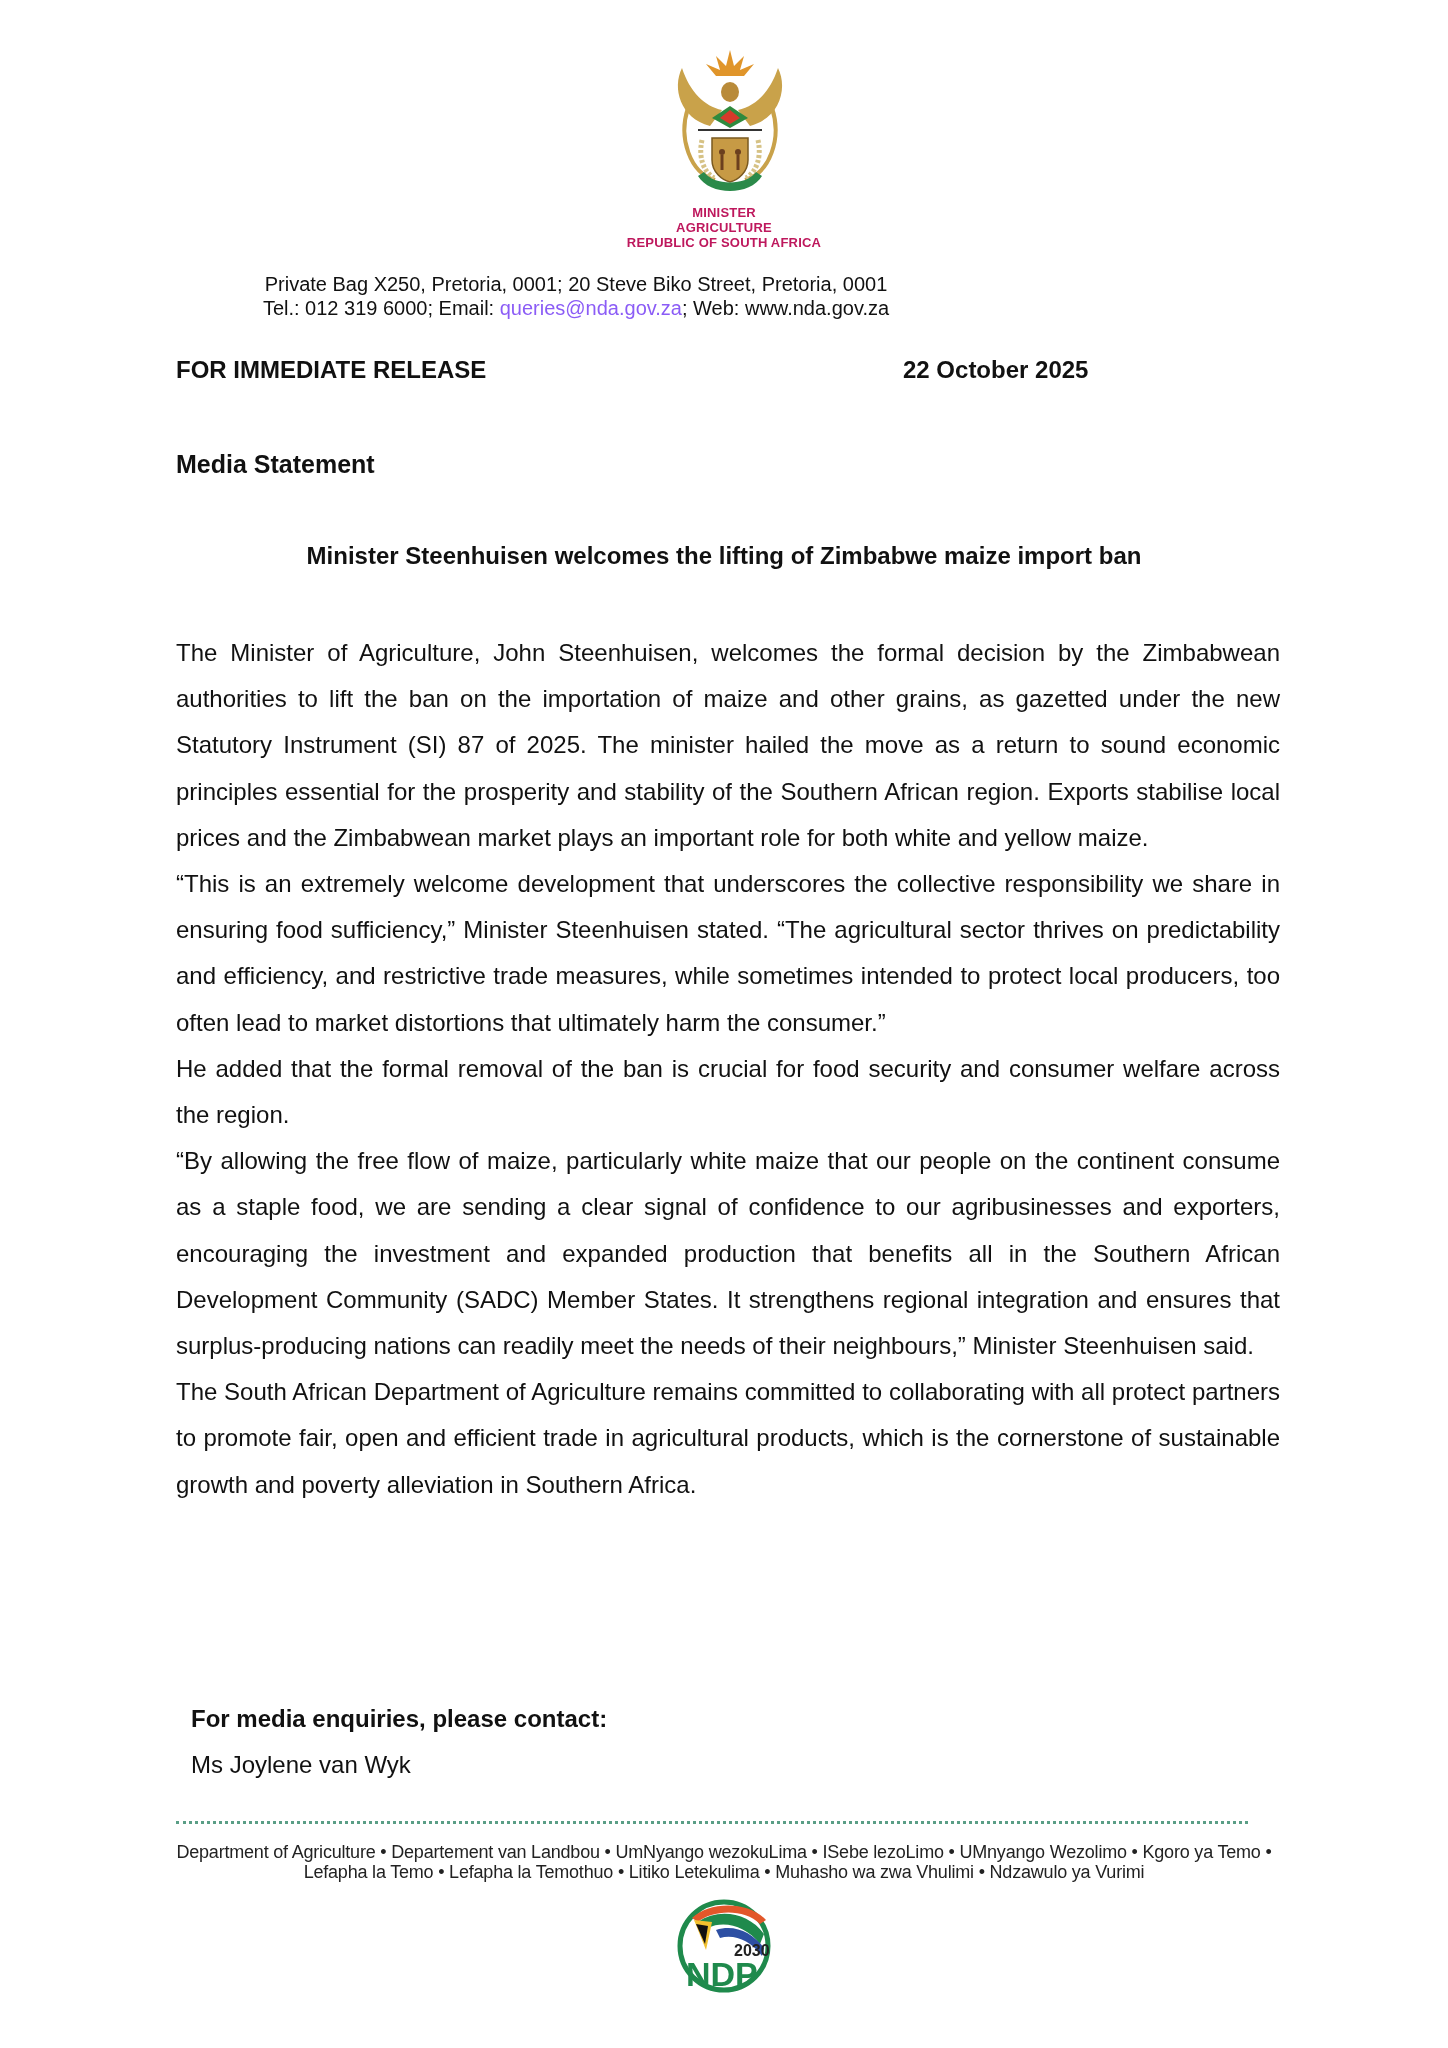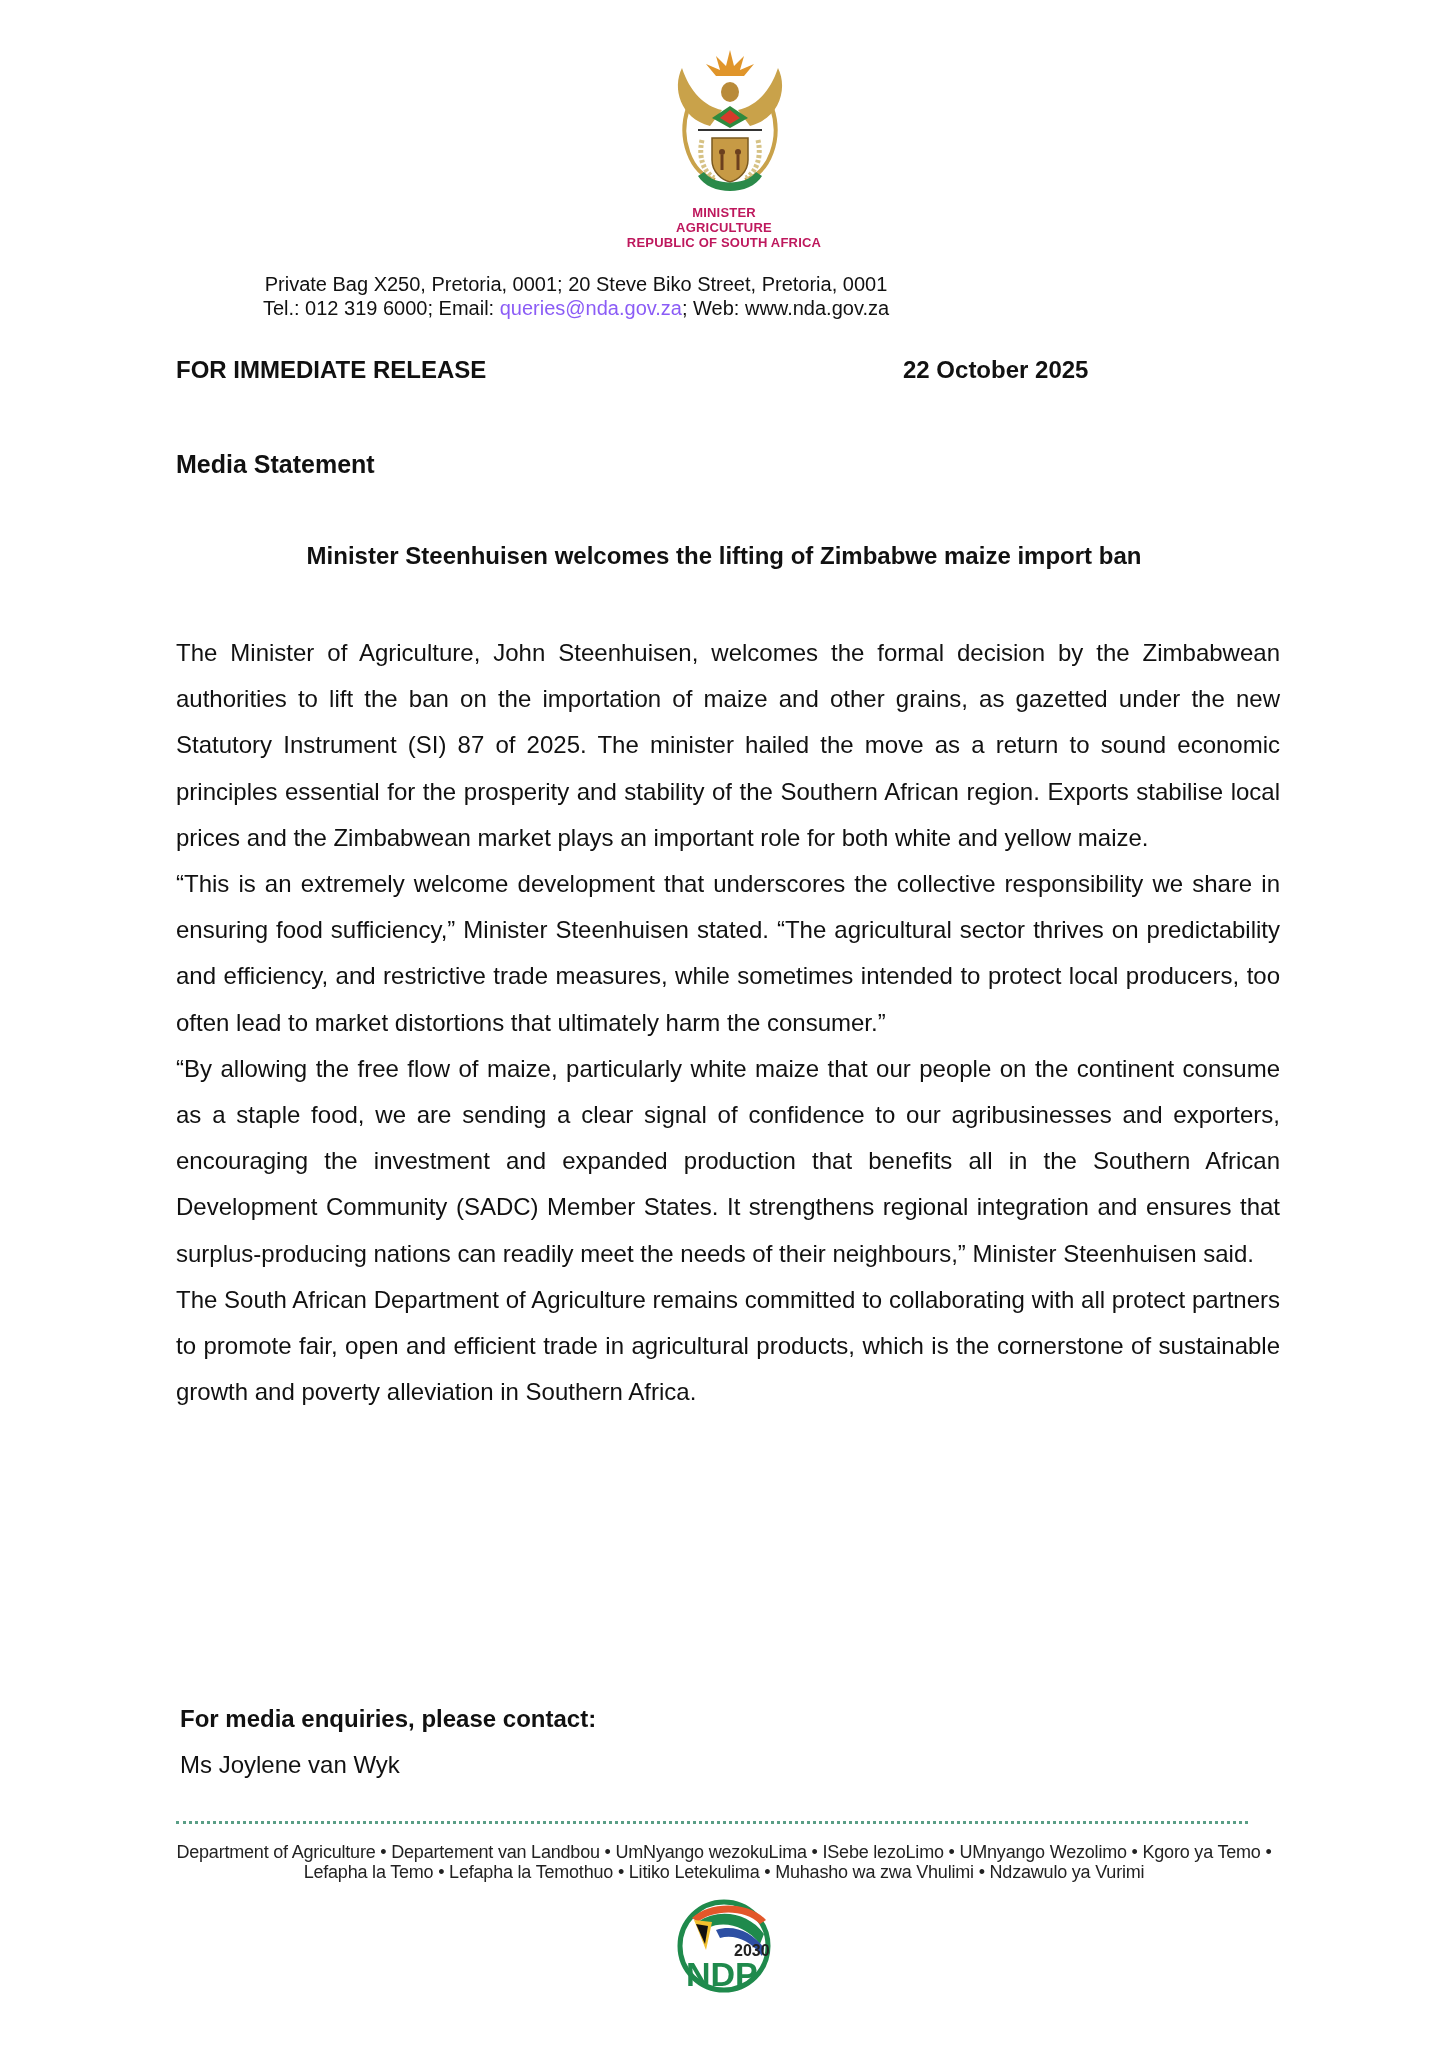--- a/index.html
+++ b/index.html
@@ -31,21 +31,21 @@
     .title {
       position: absolute; left: 0; width: 1448px; top: 542px; text-align: center;
       font-weight: bold; font-size: 24px;
     }
     .body-text {
       position: absolute; left: 176px; top: 630px; width: 1104px;
       font-size: 24px; line-height: 46.2px; text-align: justify;
     }
     .body-text p { margin: 0; }
     .enquiries {
-      position: absolute; left: 180px; top: 1696px; font-size: 24px; line-height: 46px;
+      position: absolute; left: 191px; top: 1696px; font-size: 24px; line-height: 46px;
     }
     .enquiries .heading { font-weight: bold; }
     .divider {
       position: absolute; left: 176px; top: 1821px; width: 1072px; height: 0;
       border-top: 3px dotted #5a9e86;
     }
     .footer-langs {
       position: absolute; left: 0; width: 1448px; top: 1842px; text-align: center;
       font-size: 18px; line-height: 20px; color: #222; letter-spacing: -0.2px;
     }
@@ -101,20 +101,21 @@
   <span class="date">22 October 2025</span>
 </div>
 
 <div class="media-statement">Media Statement</div>
 
 <div class="title">Minister Steenhuisen welcomes the lifting of Zimbabwe maize import ban</div>
 
 <div class="body-text">
   <p>The Minister of Agriculture, John Steenhuisen, welcomes the formal decision by the Zimbabwean authorities to lift the ban on the importation of maize and other grains, as gazetted under the new Statutory Instrument (SI) 87 of 2025. The minister hailed the move as a return to sound economic principles essential for the prosperity and stability of the Southern African region. Exports stabilise local prices and the Zimbabwean market plays an important role for both white and yellow maize.</p>
   <p>“This is an extremely welcome development that underscores the collective responsibility we share in ensuring food sufficiency,” Minister Steenhuisen stated. “The agricultural sector thrives on predictability and efficiency, and restrictive trade measures, while sometimes intended to protect local producers, too often lead to market distortions that ultimately harm the consumer.”</p>
+  <p>He added that the formal removal of the ban is crucial for food security and consumer welfare across the region.</p>
   <p>“By allowing the free flow of maize, particularly white maize that our people on the continent consume as a staple food, we are sending a clear signal of confidence to our agribusinesses and exporters, encouraging the investment and expanded production that benefits all in the Southern African Development Community (SADC) Member States. It strengthens regional integration and ensures that surplus-producing nations can readily meet the needs of their neighbours,” Minister Steenhuisen said.</p>
   <p>The South African Department of Agriculture remains committed to collaborating with all protect partners to promote fair, open and efficient trade in agricultural products, which is the cornerstone of sustainable growth and poverty alleviation in Southern Africa.</p>
 </div>
 
 <div class="enquiries">
   <div class="heading">For media enquiries, please contact:</div>
   <div>Ms Joylene van Wyk</div>
 </div>
 
 <div class="divider"></div>

